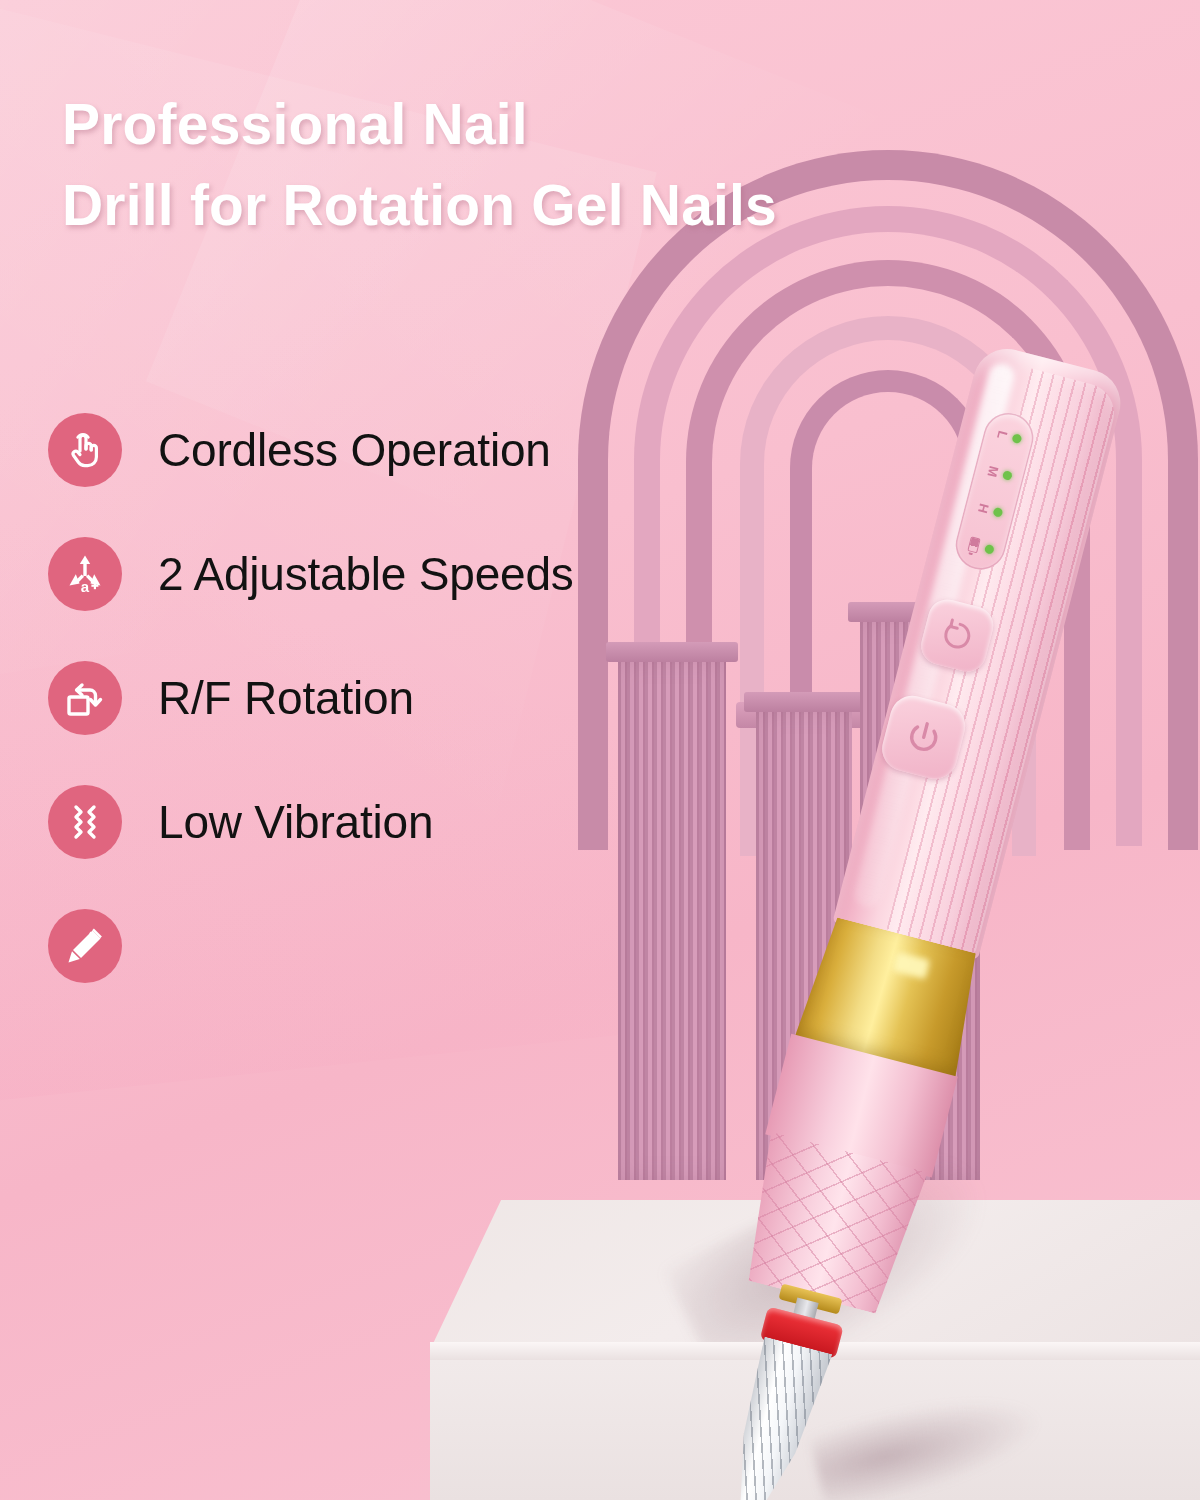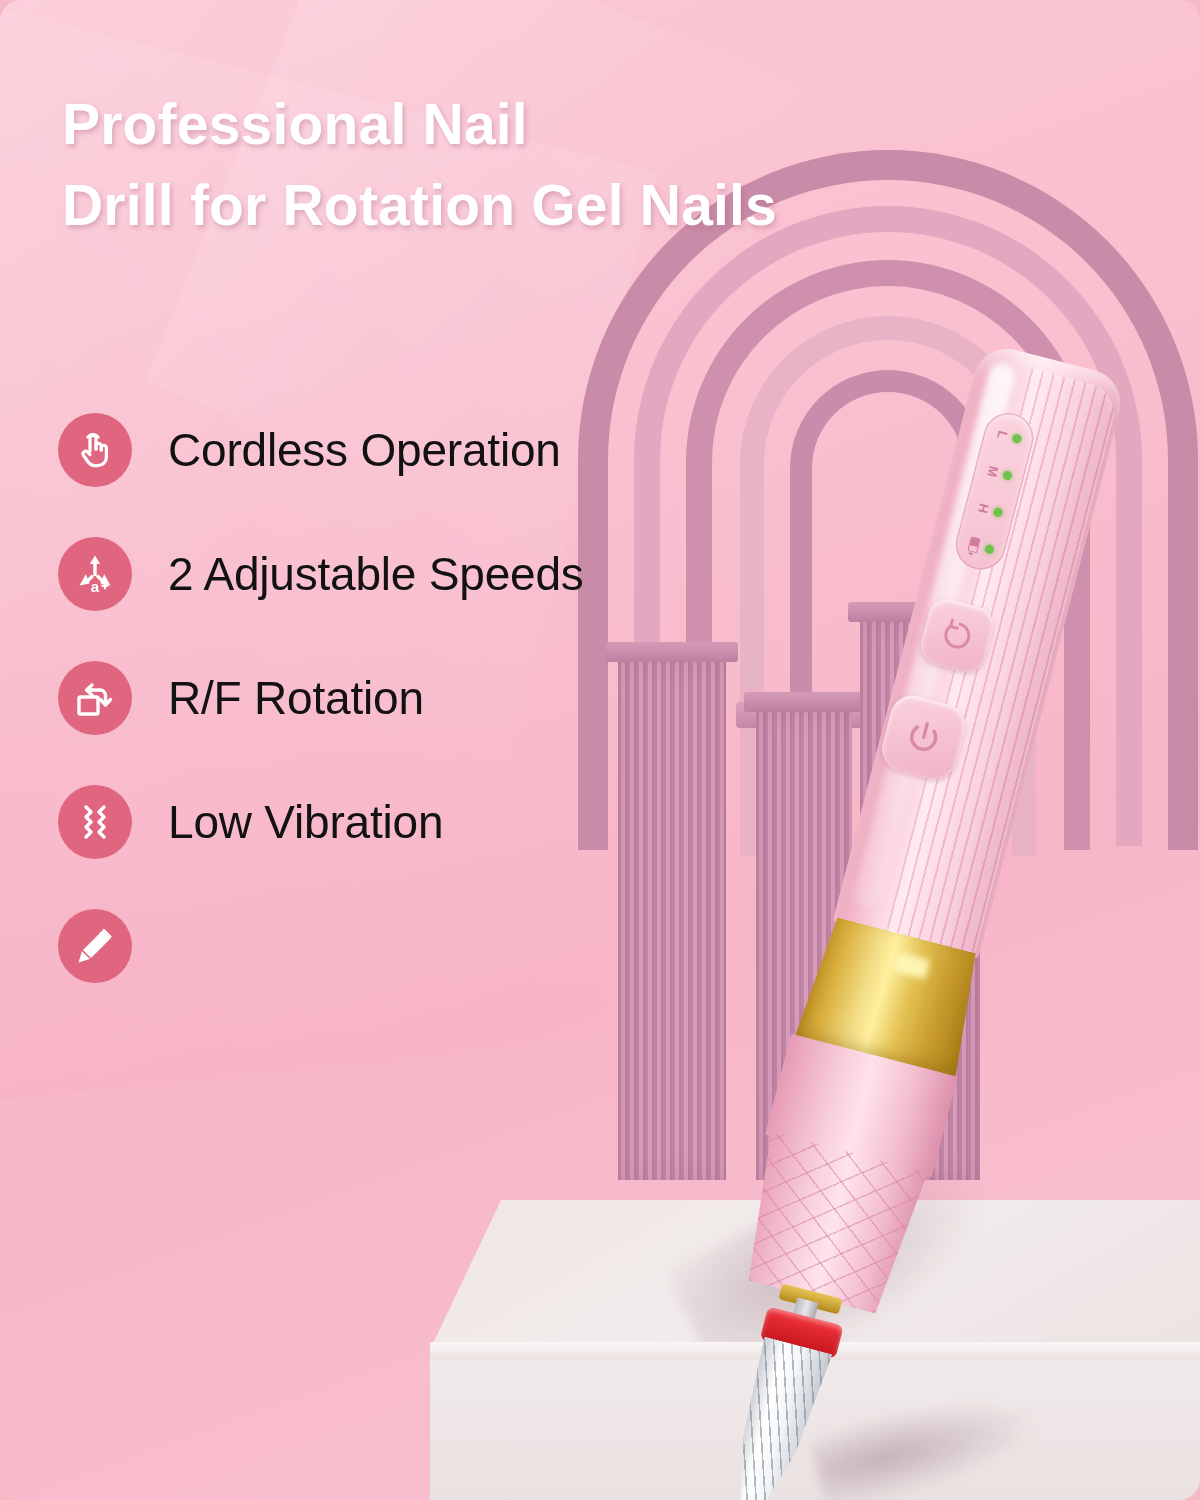--- a/index.html
+++ b/index.html
@@ -4,21 +4,21 @@
 <style>
   * { margin:0; padding:0; box-sizing:border-box; }
   html,body { width:1200px; height:1500px; }
   body {
     font-family:"Liberation Sans", sans-serif;
     position:relative; overflow:hidden;
     background:#f6b9c8;
   }
 
   
-  .stage { position:absolute; inset:0; overflow:hidden;border-radius:21px; }
+  .stage { position:absolute; inset:0; overflow:hidden; }
 
   .bg-base {
     position:absolute; inset:0;
     background:
       linear-gradient(160deg,#fbc9d6 0%,#f9bfcf 38%,#f7b6c8 62%,#f9c3d2 100%);
   }
   
   .facet { position:absolute; opacity:.5; }
   .facet-a {
     top:-160px; left:-140px; width:900px; height:780px;
@@ -105,21 +105,21 @@
   .headline {
     position:absolute; left:62px; top:84px; width:900px;
     color:#ffffff; font-size:57px; font-weight:bold; line-height:1.42;
     letter-spacing:.2px;
     text-shadow:2px 3px 5px rgba(176,104,130,.40);
     z-index:6;
   }
   .headline .l2 { display:block; }
 
   
-  .features { position:absolute; left:58px; top:388px; width:760px; z-index:7; }
+  .features { position:absolute; left:48px; top:388px; width:760px; z-index:7; }
   .feature { display:flex; align-items:center; height:124px; }
   .f-badge {
     width:74px; height:74px; min-width:74px; border-radius:50%;
     background:#e0657f;
     display:flex; align-items:center; justify-content:center;
     margin-right:36px;
   }
   .f-badge svg { display:block; }
   .f-label {
     color:#121212; font-size:46px; font-weight:normal;

